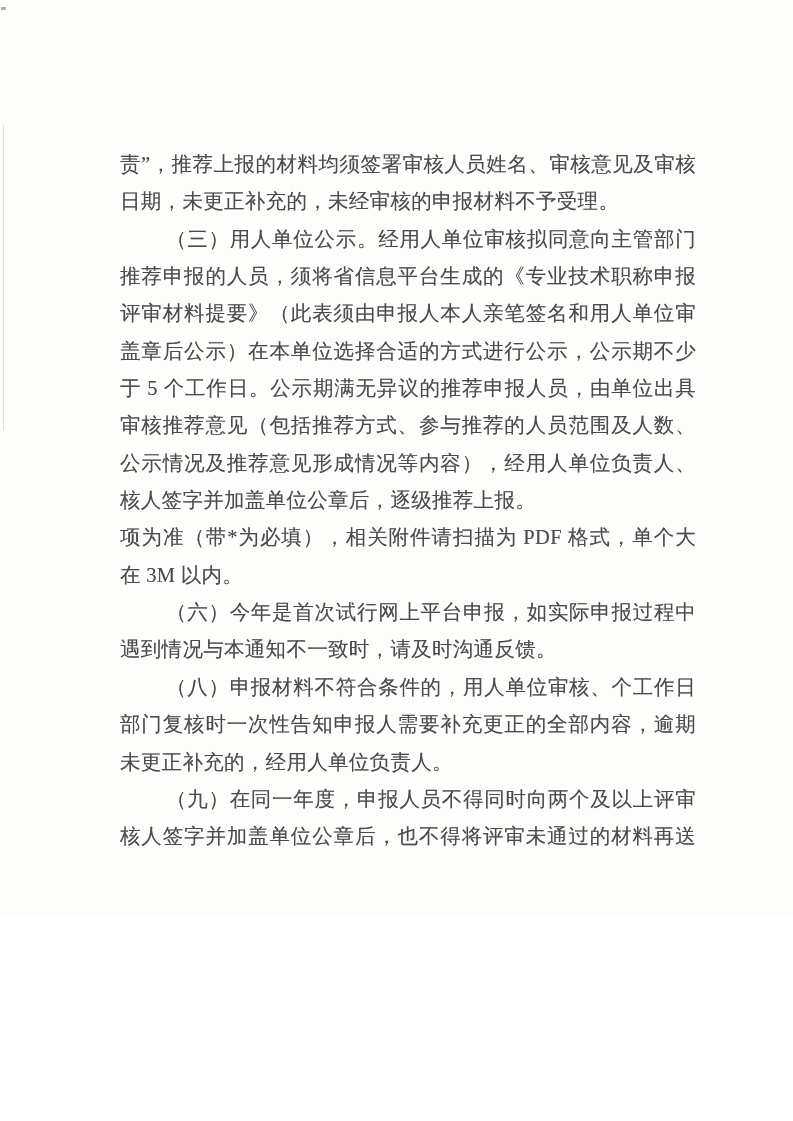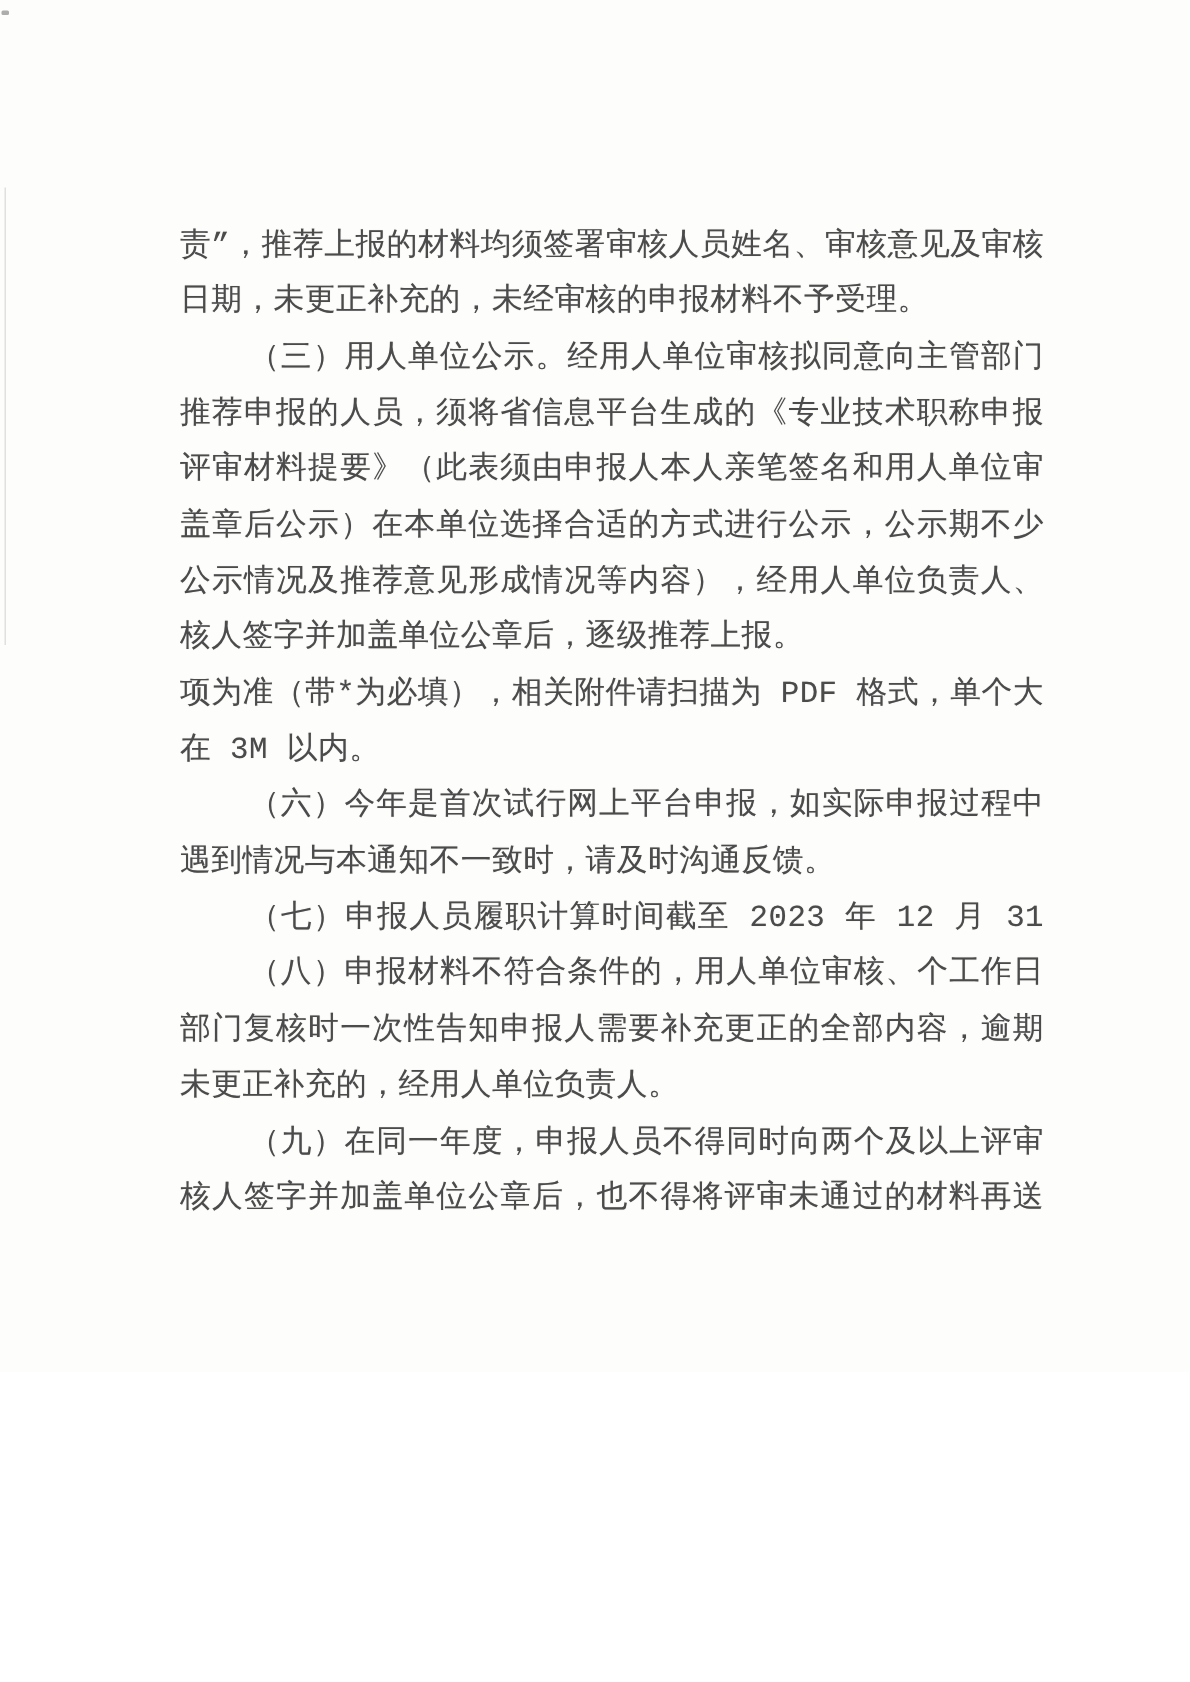--- a/index.html
+++ b/index.html
@@ -6,21 +6,21 @@
     margin: 0;
     padding: 0;
     background: #ffffff;
   }
   .page {
     position: relative;
     width: 793px;
     height: 915px;
     background: #fdfdfc;
     overflow: hidden;
-    font-family: Liberation Mono, monospace;
+    font-family: Liberation Serif, serif;
   }
   
   .edge-line {
     position: absolute;
     left: 3px;
     top: 125px;
     width: 1px;
     height: 305px;
     background: #bdbdbd;
     opacity: 0.45;
@@ -79,27 +79,28 @@
 <div class="page">
   <div class="edge-speck"></div>
   <div class="edge-line"></div>
   <div class="doc-body">
       <div class="line fill">责”，推荐上报的材料均须签署审核人员姓名、审核意见及审核</div>
       <div class="line">日期，未更正补充的，未经审核的申报材料不予受理。</div>
       <div class="line indent fill">（三）用人单位公示。经用人单位审核拟同意向主管部门</div>
       <div class="line fill">推荐申报的人员，须将省信息平台生成的《专业技术职称申报</div>
       <div class="line fill">评审材料提要》（此表须由申报人本人亲笔签名和用人单位审核</div>
       <div class="line fill">盖章后公示）在本单位选择合适的方式进行公示，公示期不少</div>
+      <div class="line fill">于 5 个工作日。公示期满无异议的推荐申报人员，由单位出具</div>
+      <div class="line fill">审核推荐意见（包括推荐方式、参与推荐的人员范围及人数、</div>
       <div class="line fill">公示情况及推荐意见形成情况等内容），经用人单位负责人、审</div>
       <div class="line">核人签字并加盖单位公章后，逐级推荐上报。</div>
       <div class="line fill">项为准（带*为必填），相关附件请扫描为 PDF 格式，单个大小</div>
       <div class="line">在 3M 以内。</div>
       <div class="line indent fill">（六）今年是首次试行网上平台申报，如实际申报过程中</div>
       <div class="line">遇到情况与本通知不一致时，请及时沟通反馈。</div>
-      <div class="line indent">（七）申报人员履职计算时间截至 2023 年 12 月 31 日。</div>
       <div class="line indent fill">（八）申报材料不符合条件的，用人单位审核、个工作日</div>
       <div class="line fill">部门复核时一次性告知申报人需要补充更正的全部内容，逾期</div>
       <div class="line">未更正补充的，经用人单位负责人。</div>
       <div class="line indent fill">（九）在同一年度，申报人员不得同时向两个及以上评审</div>
       <div class="line fill">核人签字并加盖单位公章后，也不得将评审未通过的材料再送其</div>
     </div>
   <div class="footer">— 5 —</div>
 </div>
 
 </body></html>

